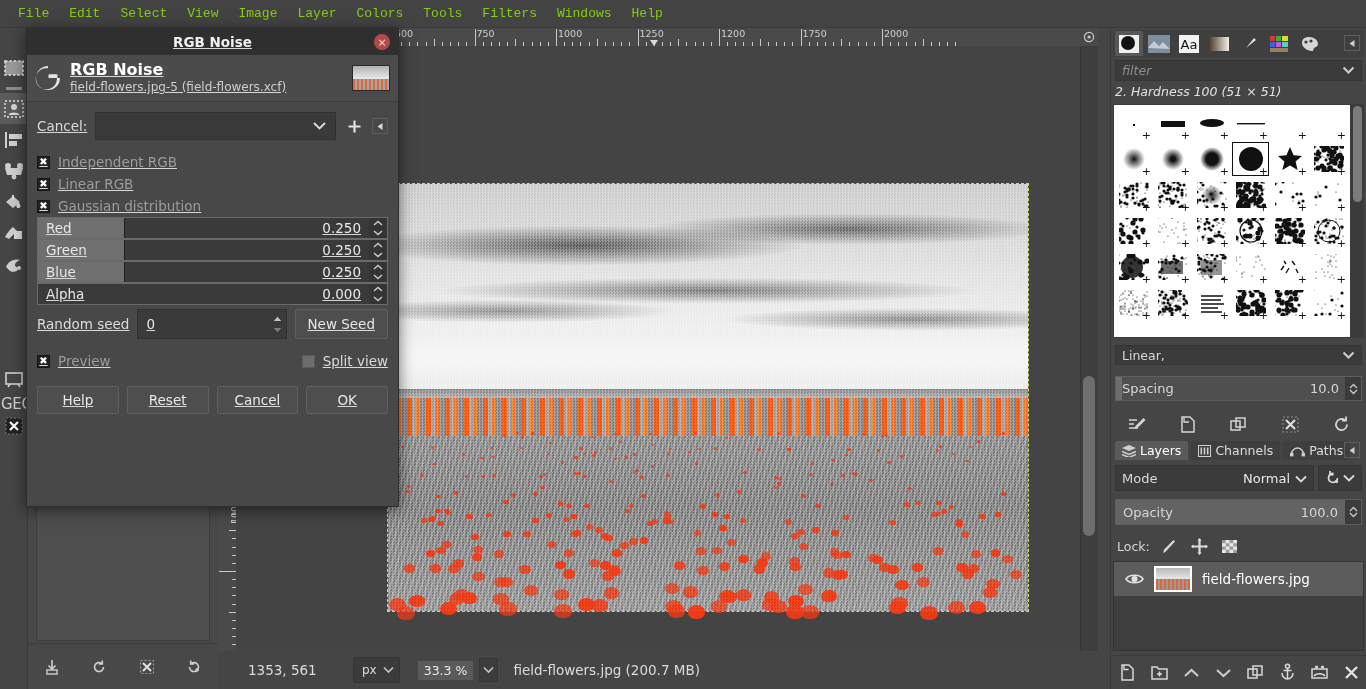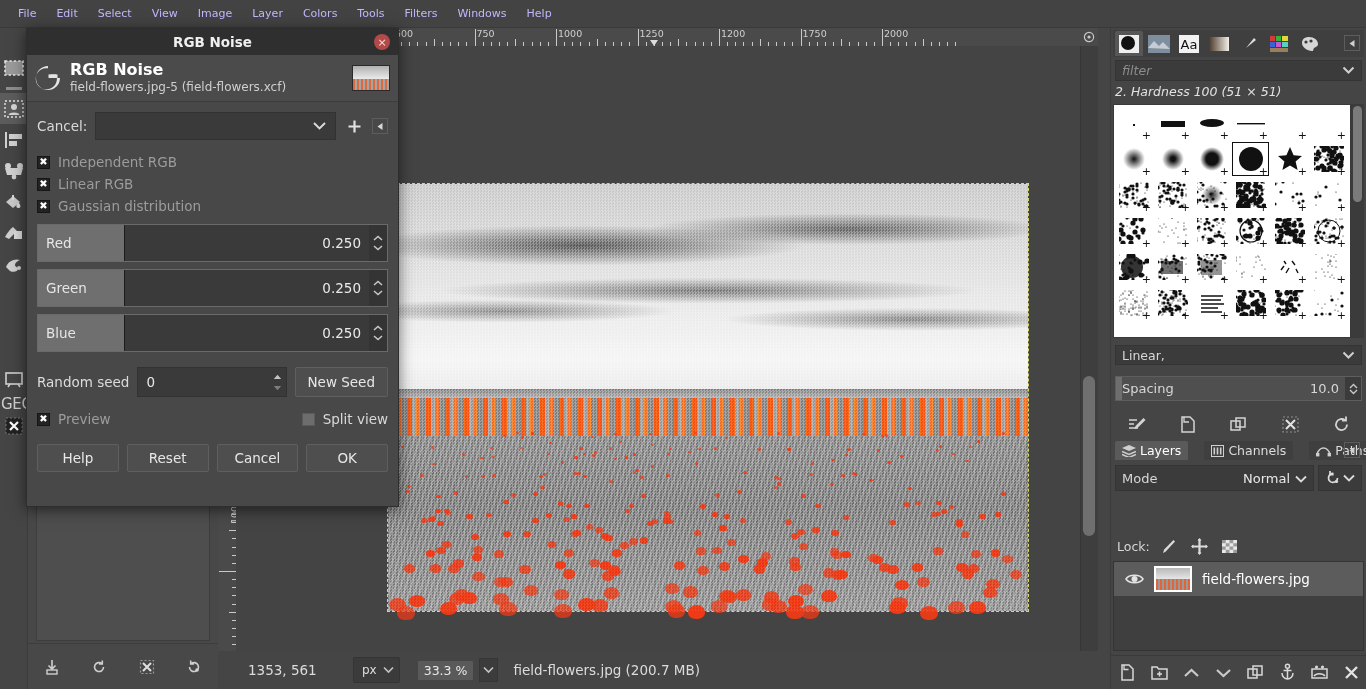--- a/index.html
+++ b/index.html
@@ -11,21 +11,21 @@
     -webkit-font-smoothing:antialiased;
   }
   #app { position:relative; width:1366px; height:689px; }
 
   
   #menubar{
     position:absolute; left:0; top:0; width:1366px; height:28px;
     background:#434343; display:flex; align-items:center; padding-left:8px;
     border-bottom:1px solid #3a3a3a;
   }
-  .menu-item{ padding:3px 10px; color:#c4b5fd; font-size:11px; cursor:default; border-radius:2px;}
+  .menu-item{ padding:3px 10px; color:#84cc16; font-size:13px; cursor:default; border-radius:2px;font-family:Liberation Mono, monospace;}
 
   
   #toolbox{
     position:absolute; left:0; top:28px; width:28px; height:661px;
     background:#454545; border-right:1px solid #3b3b3b;
   }
   .tool{ width:28px; height:31px; display:flex; align-items:center; justify-content:center; }
   .tool.sel{ background:#5c5c5c; }
   .tool svg{ display:block; }
 
@@ -214,21 +214,21 @@
   #brush-toolbar{
     position:absolute; left:0; top:380px; width:256px; height:32px;
     display:flex; align-items:center; justify-content:space-around;
   }
   #dockgrip{ position:absolute; left:0; top:412px; width:256px; height:7px;
     display:flex; align-items:center; justify-content:center; gap:3px; }
   .gripdot{ width:6px; height:2px; background:#6e6e6e; }
 
   #layertabs{
     position:absolute; left:2px; top:412px; right:2px; height:20px;
-    display:flex; align-items:flex-end; gap:16px; padding-left:2px;
+    display:flex; align-items:flex-end; gap:3px; padding-left:2px;
   }
   .ltab{ height:19px; display:flex; align-items:center; gap:4px; padding:0 7px;
          font-size:12.5px; color:#dcdcdc; background:#3f3f3f; border-radius:2px 2px 0 0;}
   .ltab.sel{ background:#5a5a5a; color:#fff; }
 
   #moderow{
     position:absolute; left:4px; top:437px; right:4px; height:26px;
     display:flex; align-items:center; gap:4px;
   }
   #modebox{
@@ -271,20 +271,21 @@
     position:absolute; left:0; bottom:0; width:256px; height:34px;
     display:flex; align-items:center; justify-content:space-around;
     border-top:1px solid #3a3a3a;
   }
 
   
   #dialog{
     position:absolute; left:26px; top:28px; width:373px; height:479px;
     background:#484848; border:1px solid #2e2e2e;
     box-shadow:0 3px 14px rgba(0,0,0,.55);
+    text-decoration:underline;
   }
   #dlg-titlebar{
     height:26px; background:#2f2f2f; display:flex; align-items:center;
     justify-content:center; position:relative;
   }
   #dlg-title{ font-size:13.5px; font-weight:bold; color:#f0f0f0; }
   #dlg-close{
     position:absolute; right:8px; top:5px; width:16px; height:16px;
     border-radius:50%; background:#b24a4a; display:flex; align-items:center;
     justify-content:center; color:#ffd9d9; font-size:11px; line-height:1;
@@ -317,36 +318,36 @@
   .cbox{
     width:13px; height:13px; flex:none; display:flex; align-items:center;
     justify-content:center; font-size:10px; color:#fff; line-height:1;
   }
   .cbox.off{ background:#6d6d6d; border:1px solid #5a5a5a; }
   .cbox.on{ background:#232323; border:1px solid #161616; font-weight:bold; }
   .check-label{ font-size:13.5px; color:#d9d9d9; }
   .check-label.dim{ color:#9c9c9c; }
 
   .slider-row{
-    position:relative; height:38px; margin-top:7px;
+    position:relative; height:22px; margin-top:0;
     background:#3a3a3a; border:1px solid #6a6a6a; display:flex; align-items:center;
   }
   .slider-fill{
     position:absolute; left:0; top:0; bottom:0; background:#6f6f6f;
     border-right:1px solid #1d1d1d;
   }
   .slider-label{ position:relative; z-index:2; padding-left:8px; font-size:13.5px; color:#e6e6e6;}
   .slider-value{ position:relative; z-index:2; margin-left:auto; padding-right:8px;
                  font-size:13.5px; color:#eaeaea; }
   .slider-spin{
     position:relative; z-index:2; width:18px; height:100%; background:#343434;
     display:flex; flex-direction:column; align-items:center; justify-content:center; gap:4px;
   }
 
-  #seedrow{ display:flex; align-items:center; gap:8px; margin-top:15px; height:30px; }
+  #seedrow{ display:flex; align-items:center; gap:8px; margin-top:4px; height:30px; }
   #seedlabel{ font-size:13.5px; color:#dcdcdc; }
   #seedfield{
     flex:1; height:30px; background:#3a3a3a; border:1px solid #323232;
     display:flex; align-items:center; padding-left:8px; font-size:13.5px; color:#e8e8e8;
     position:relative;
   }
   #seedspin{
     position:absolute; right:0; top:0; width:17px; height:100%; background:#3a3a3a;
     display:flex; flex-direction:column; align-items:center; justify-content:center; gap:5px;
   }
@@ -2668,20 +2669,33 @@
             <path d="M12.5 8a4.5 4.5 0 1 1-4-4.5" stroke="#dcdcdc" stroke-width="1.7" fill="none"></path>
             <path d="M5 1v3.6h3.6" stroke="#dcdcdc" stroke-width="1.7" fill="none"></path>
             <circle cx="11.5" cy="11.5" r="1.6" fill="#dcdcdc"></circle>
           </svg>
         <svg width="12" height="8" viewBox="0 0 12 8">
             <path d="M1 1.5l5 5 5-5" stroke="#dcdcdc" stroke-width="1.8" fill="none"></path>
           </svg>
       </div>
     </div>
 
+    <div id="opacityrow">
+      <div id="opacity-fill"></div>
+      <span style="position:relative;z-index:2;padding-left:7px;">Opacity</span>
+      <span style="position:relative;z-index:2;margin-left:auto;padding-right:7px;">100.0</span>
+      <span class="spin" style="position:relative;z-index:2;">
+        <svg width="9" height="6" viewBox="0 0 9 6">
+            <path d="M1 5l3.5-3.5L8 5" stroke="#c8c8c8" stroke-width="1.4" fill="none"></path>
+          </svg>
+        <svg width="9" height="6" viewBox="0 0 9 6">
+            <path d="M1 1l3.5 3.5L8 1" stroke="#c8c8c8" stroke-width="1.4" fill="none"></path>
+          </svg>
+      </span>
+    </div>
 
     <div id="lockrow">
       <span>Lock:</span>
       <span class="iconbtn">
         <svg width="17" height="17" viewBox="0 0 17 17">
             <path d="M2 15l2.5-1.2L14 3.5 12.5 2 3.2 11.6z" fill="#dcdcdc"></path>
           </svg>
       </span>
       <span class="iconbtn">
         <svg width="17" height="17" viewBox="0 0 17 17">
@@ -2869,20 +2883,33 @@
             <span class="slider-value">0.250</span>
             <span class="slider-spin">
               <svg width="10" height="6" viewBox="0 0 10 6">
                 <path d="M1 5l4-3.6L9 5" stroke="#c8c8c8" stroke-width="1.5" fill="none"></path>
               </svg>
               <svg width="10" height="6" viewBox="0 0 10 6">
                 <path d="M1 1l4 3.6L9 1" stroke="#c8c8c8" stroke-width="1.5" fill="none"></path>
               </svg>
             </span>
           </div>
+          <div class="slider-row">
+            <div class="slider-fill" style="width: 0%; border-right: none;"></div>
+            <span class="slider-label">Alpha</span>
+            <span class="slider-value">0.000</span>
+            <span class="slider-spin">
+              <svg width="10" height="6" viewBox="0 0 10 6">
+                <path d="M1 5l4-3.6L9 5" stroke="#c8c8c8" stroke-width="1.5" fill="none"></path>
+              </svg>
+              <svg width="10" height="6" viewBox="0 0 10 6">
+                <path d="M1 1l4 3.6L9 1" stroke="#c8c8c8" stroke-width="1.5" fill="none"></path>
+              </svg>
+            </span>
+          </div>
         </div>
 
       <div id="seedrow">
         <span id="seedlabel">Random seed</span>
         <span id="seedfield">
           <span>0</span>
           <span id="seedspin">
             <svg width="9" height="6" viewBox="0 0 9 6">
                 <path d="M4.5 0.8L8.2 5H0.8z" fill="#c4c4c4"></path>
               </svg>

